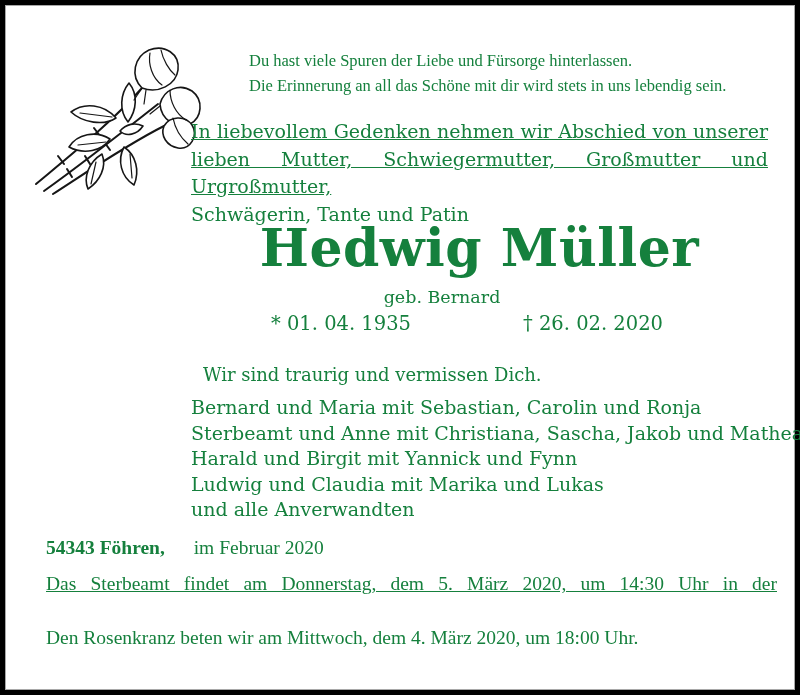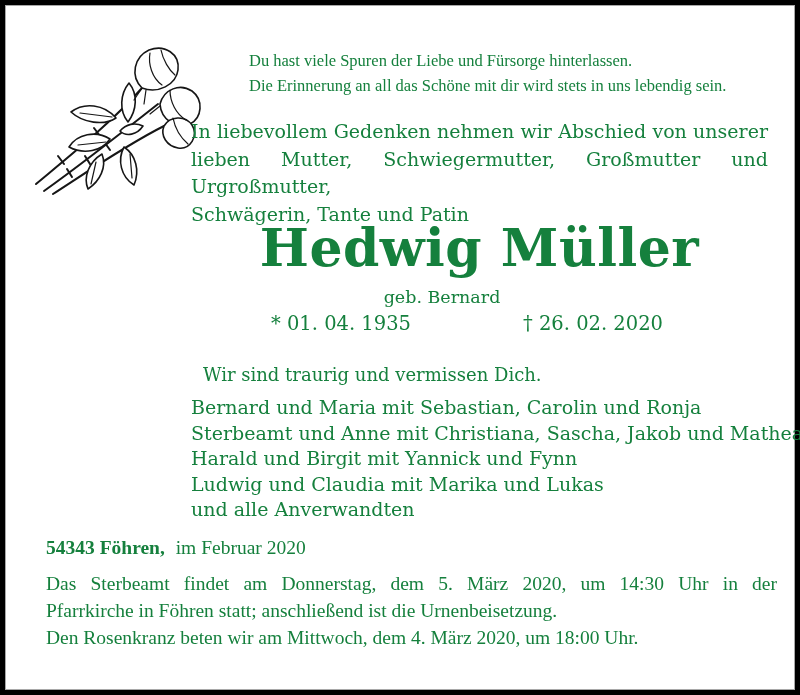--- a/index.html
+++ b/index.html
@@ -25,21 +25,21 @@
     left: 243px; top: 42px; width: 545px;
     font-family: "Liberation Serif", serif;
     font-size: 16.5px; line-height: 25px;
     white-space: nowrap;
   }
 
   .intro {
     left: 185px; top: 112px; width: 577px;
     font-size: 19px; line-height: 27.5px;
   }
-  .jl { text-align: justify; text-align-last: justify; }
+  .jl { text-align: justify; text-align-last: justify; text-decoration: underline; }
 
   .name {
     left: 185px; top: 213px; width: 577px;
     margin: 0;
     font-size: 52px; font-weight: bold;
     text-align: center; line-height: 1.1;
     letter-spacing: 0.5px;
     white-space: nowrap;
   }
 
@@ -69,21 +69,21 @@
   }
 
   .bottom-font { font-family: "Liberation Serif", serif; }
 
   .placeline {
     left: 40px; top: 531px; width: 731px;
     font-size: 19.5px;
     white-space: nowrap;
   }
   .placeline .bold { font-weight: bold; text-align: center; }
-  .placeline span + span { margin-left: 6px; }
+  .placeline span + span { margin-left: 24px; }
 
   .service {
     left: 40px; top: 565px; width: 731px;
     font-size: 19.5px; line-height: 26.5px;
   }
 
   .rosary {
     left: 40px; top: 621px; width: 731px;
     font-size: 19.5px;
     white-space: nowrap;
@@ -163,19 +163,18 @@
       <div>und alle Anverwandten</div>
     </div>
 
     <div class="abs placeline ink bottom-font">
       <span class="bold">54343 Föhren,</span>
       <span>im Februar 2020</span>
     </div>
 
     <div class="abs service ink bottom-font">
       <div class="jl">Das Sterbeamt findet am Donnerstag, dem 5. März 2020, um 14:30 Uhr in der</div>
-      <div>Pfarrkirche in Föhren statt; anschließend ist die Urnenbeisetzung.</div>
     </div>
 
     <div class="abs rosary ink bottom-font">Den Rosenkranz beten wir am Mittwoch, dem 4. März 2020, um 18:00 Uhr.</div>
 
   </div>
 </div>
 
 </body></html>

